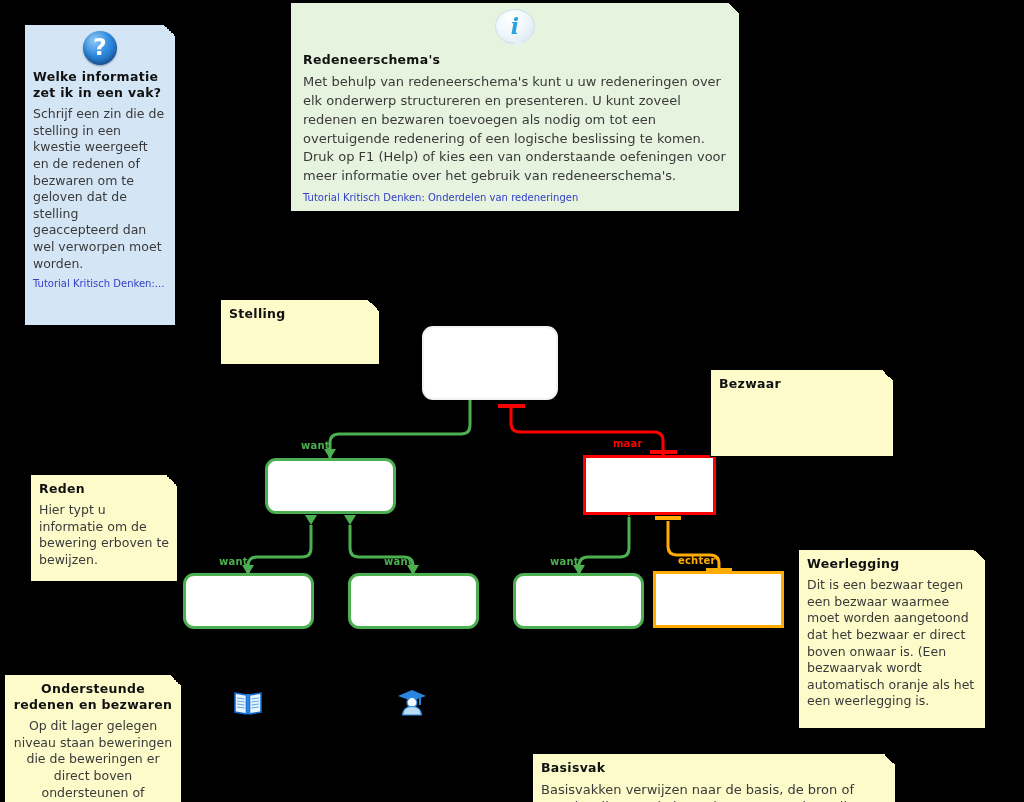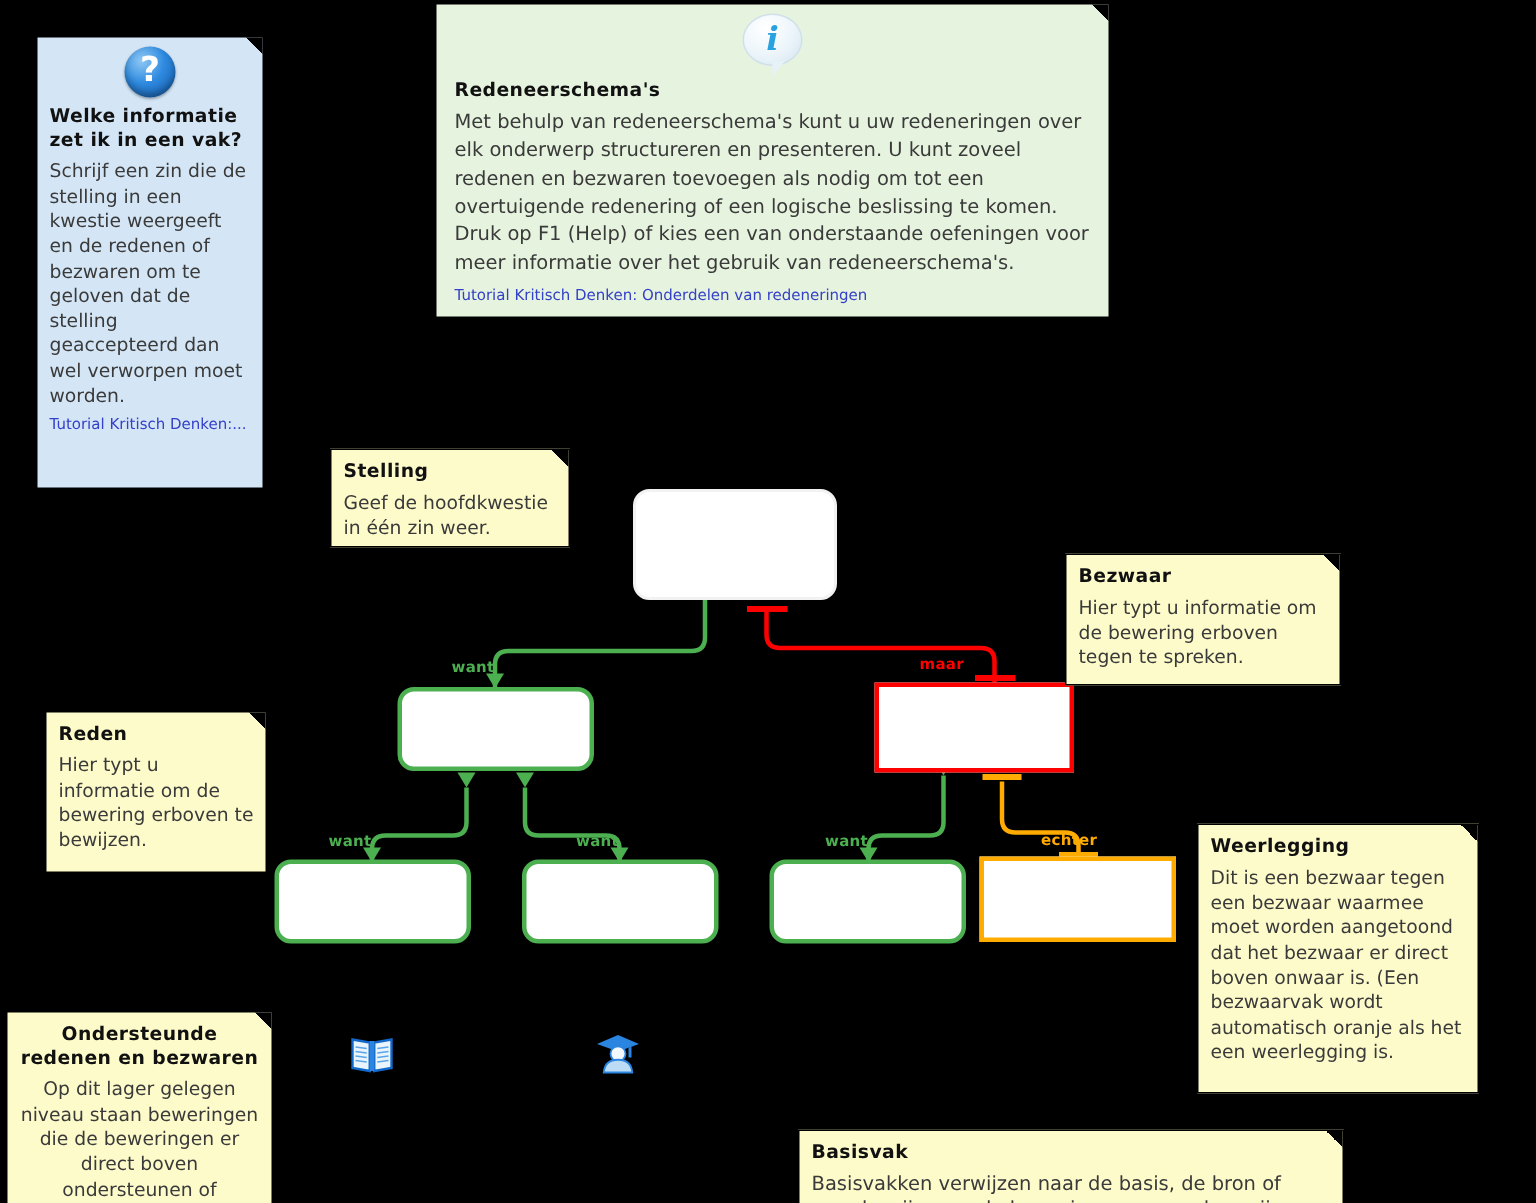--- a/index.html
+++ b/index.html
@@ -102,21 +102,21 @@
 
   <div class="abox green" style="left:513px;top:573px;width:131px;height:56px;"></div>
 
   <div class="abox orange" style="left:653px;top:571px;width:131px;height:57px;"></div>
 
   <div class="conn-label lbl-green" style="left:301px;top:440px;">want</div>
   <div class="conn-label lbl-red" style="left:613px;top:438px;">maar</div>
   <div class="conn-label lbl-green" style="left:219px;top:556px;">want</div>
   <div class="conn-label lbl-green" style="left:384px;top:556px;">want</div>
   <div class="conn-label lbl-green" style="left:550px;top:556px;">want</div>
-  <div class="conn-label lbl-orange" style="left:678px;top:555px;margin-left:16px;">echter</div>
+  <div class="conn-label lbl-orange" style="left:678px;top:555px;">echter</div>
 
   <div class="mini-icon" style="left:233px;top:690px;">
     <svg width="30" height="26" viewBox="0 0 30 26">
       <path d="M2,3 L13.5,5 L13.5,24 L2,22 Z" fill="#eaf4fd" stroke="#1268c8" stroke-width="1.6"></path>
       <path d="M28,3 L16.5,5 L16.5,24 L28,22 Z" fill="#eaf4fd" stroke="#1268c8" stroke-width="1.6"></path>
       <rect x="13.5" y="4" width="3" height="20" fill="#2a85e0"></rect>
       <g stroke="#5aa5e8" stroke-width="1">
         <line x1="4" y1="8" x2="11.5" y2="9"></line>
           <line x1="4" y1="11" x2="11.5" y2="12"></line>
         <line x1="4" y1="14" x2="11.5" y2="15"></line>
@@ -152,26 +152,24 @@
   <div class="icon-wrap">
     <span class="i-icon">i</span>
   </div>
   <div class="note-title" style="margin-top:8px;">Redeneerschema's</div>
   <div class="note-body" style="font-size:13px;line-height:1.45;">Met behulp van redeneerschema's kunt u uw redeneringen over elk onderwerp structureren en presenteren. U kunt zoveel redenen en bezwaren toevoegen als nodig om tot een overtuigende redenering of een logische beslissing te komen. Druk op F1 (Help) of kies een van onderstaande oefeningen voor meer informatie over het gebruik van redeneerschema's.</div>
   <div class="note-link">Tutorial Kritisch Denken: Onderdelen van redeneringen</div>
 </div>
 
 <div class="note note-yellow" style="left:220px;top:260px;width:160px;height:66px;">
   <div class="note-title">Stelling</div>
-  <div class="note-body">Geef de hoofdkwestie in één zin weer.</div>
 </div>
 
 <div class="note note-yellow" style="left:710px;top:330px;width:184px;height:88px;">
   <div class="note-title">Bezwaar</div>
-  <div class="note-body">Hier typt u informatie om de bewering erboven tegen te spreken.</div>
 </div>
 
 <div class="note note-yellow" style="left:30px;top:435px;width:148px;height:108px;">
   <div class="note-title">Reden</div>
   <div class="note-body">Hier typt u informatie om de bewering erboven te bewijzen.</div>
 </div>
 
 <div class="note note-yellow" style="left:798px;top:510px;width:188px;height:180px;">
   <div class="note-title">Weerlegging</div>
   <div class="note-body">Dit is een bezwaar tegen een bezwaar waarmee moet worden aangetoond dat het bezwaar er direct boven onwaar is. (Een bezwaarvak wordt automatisch oranje als het een weerlegging is.</div>

